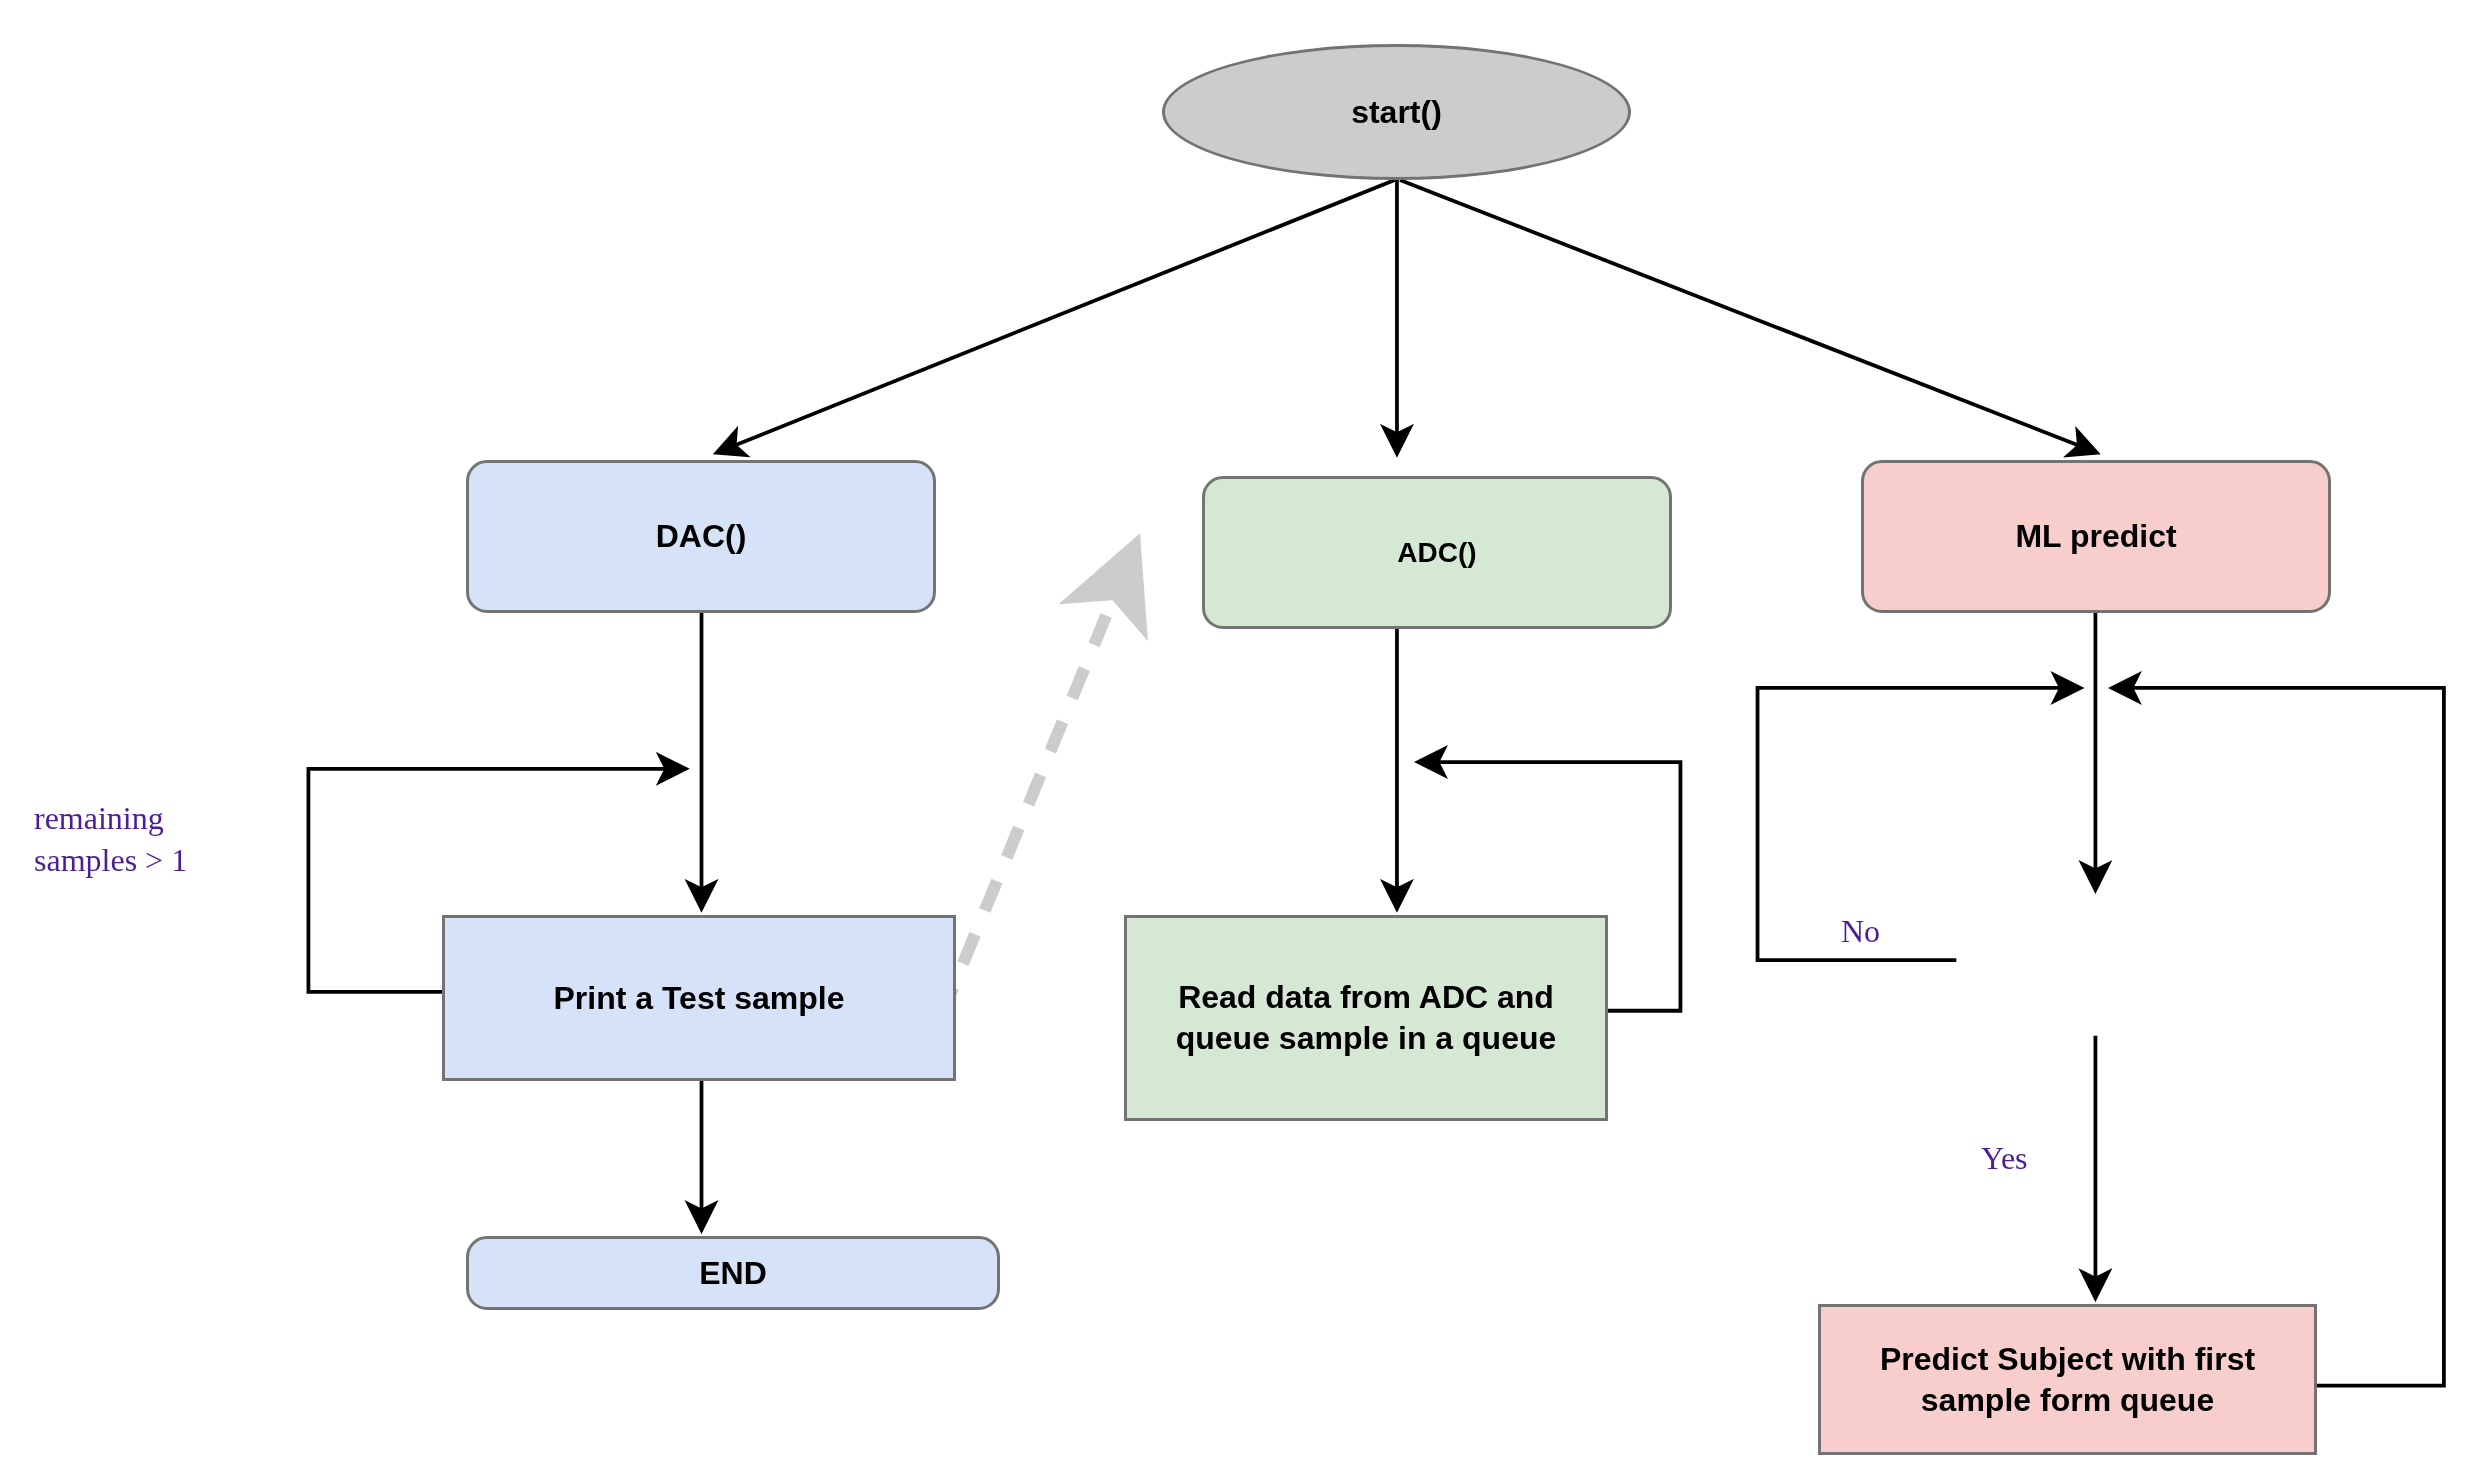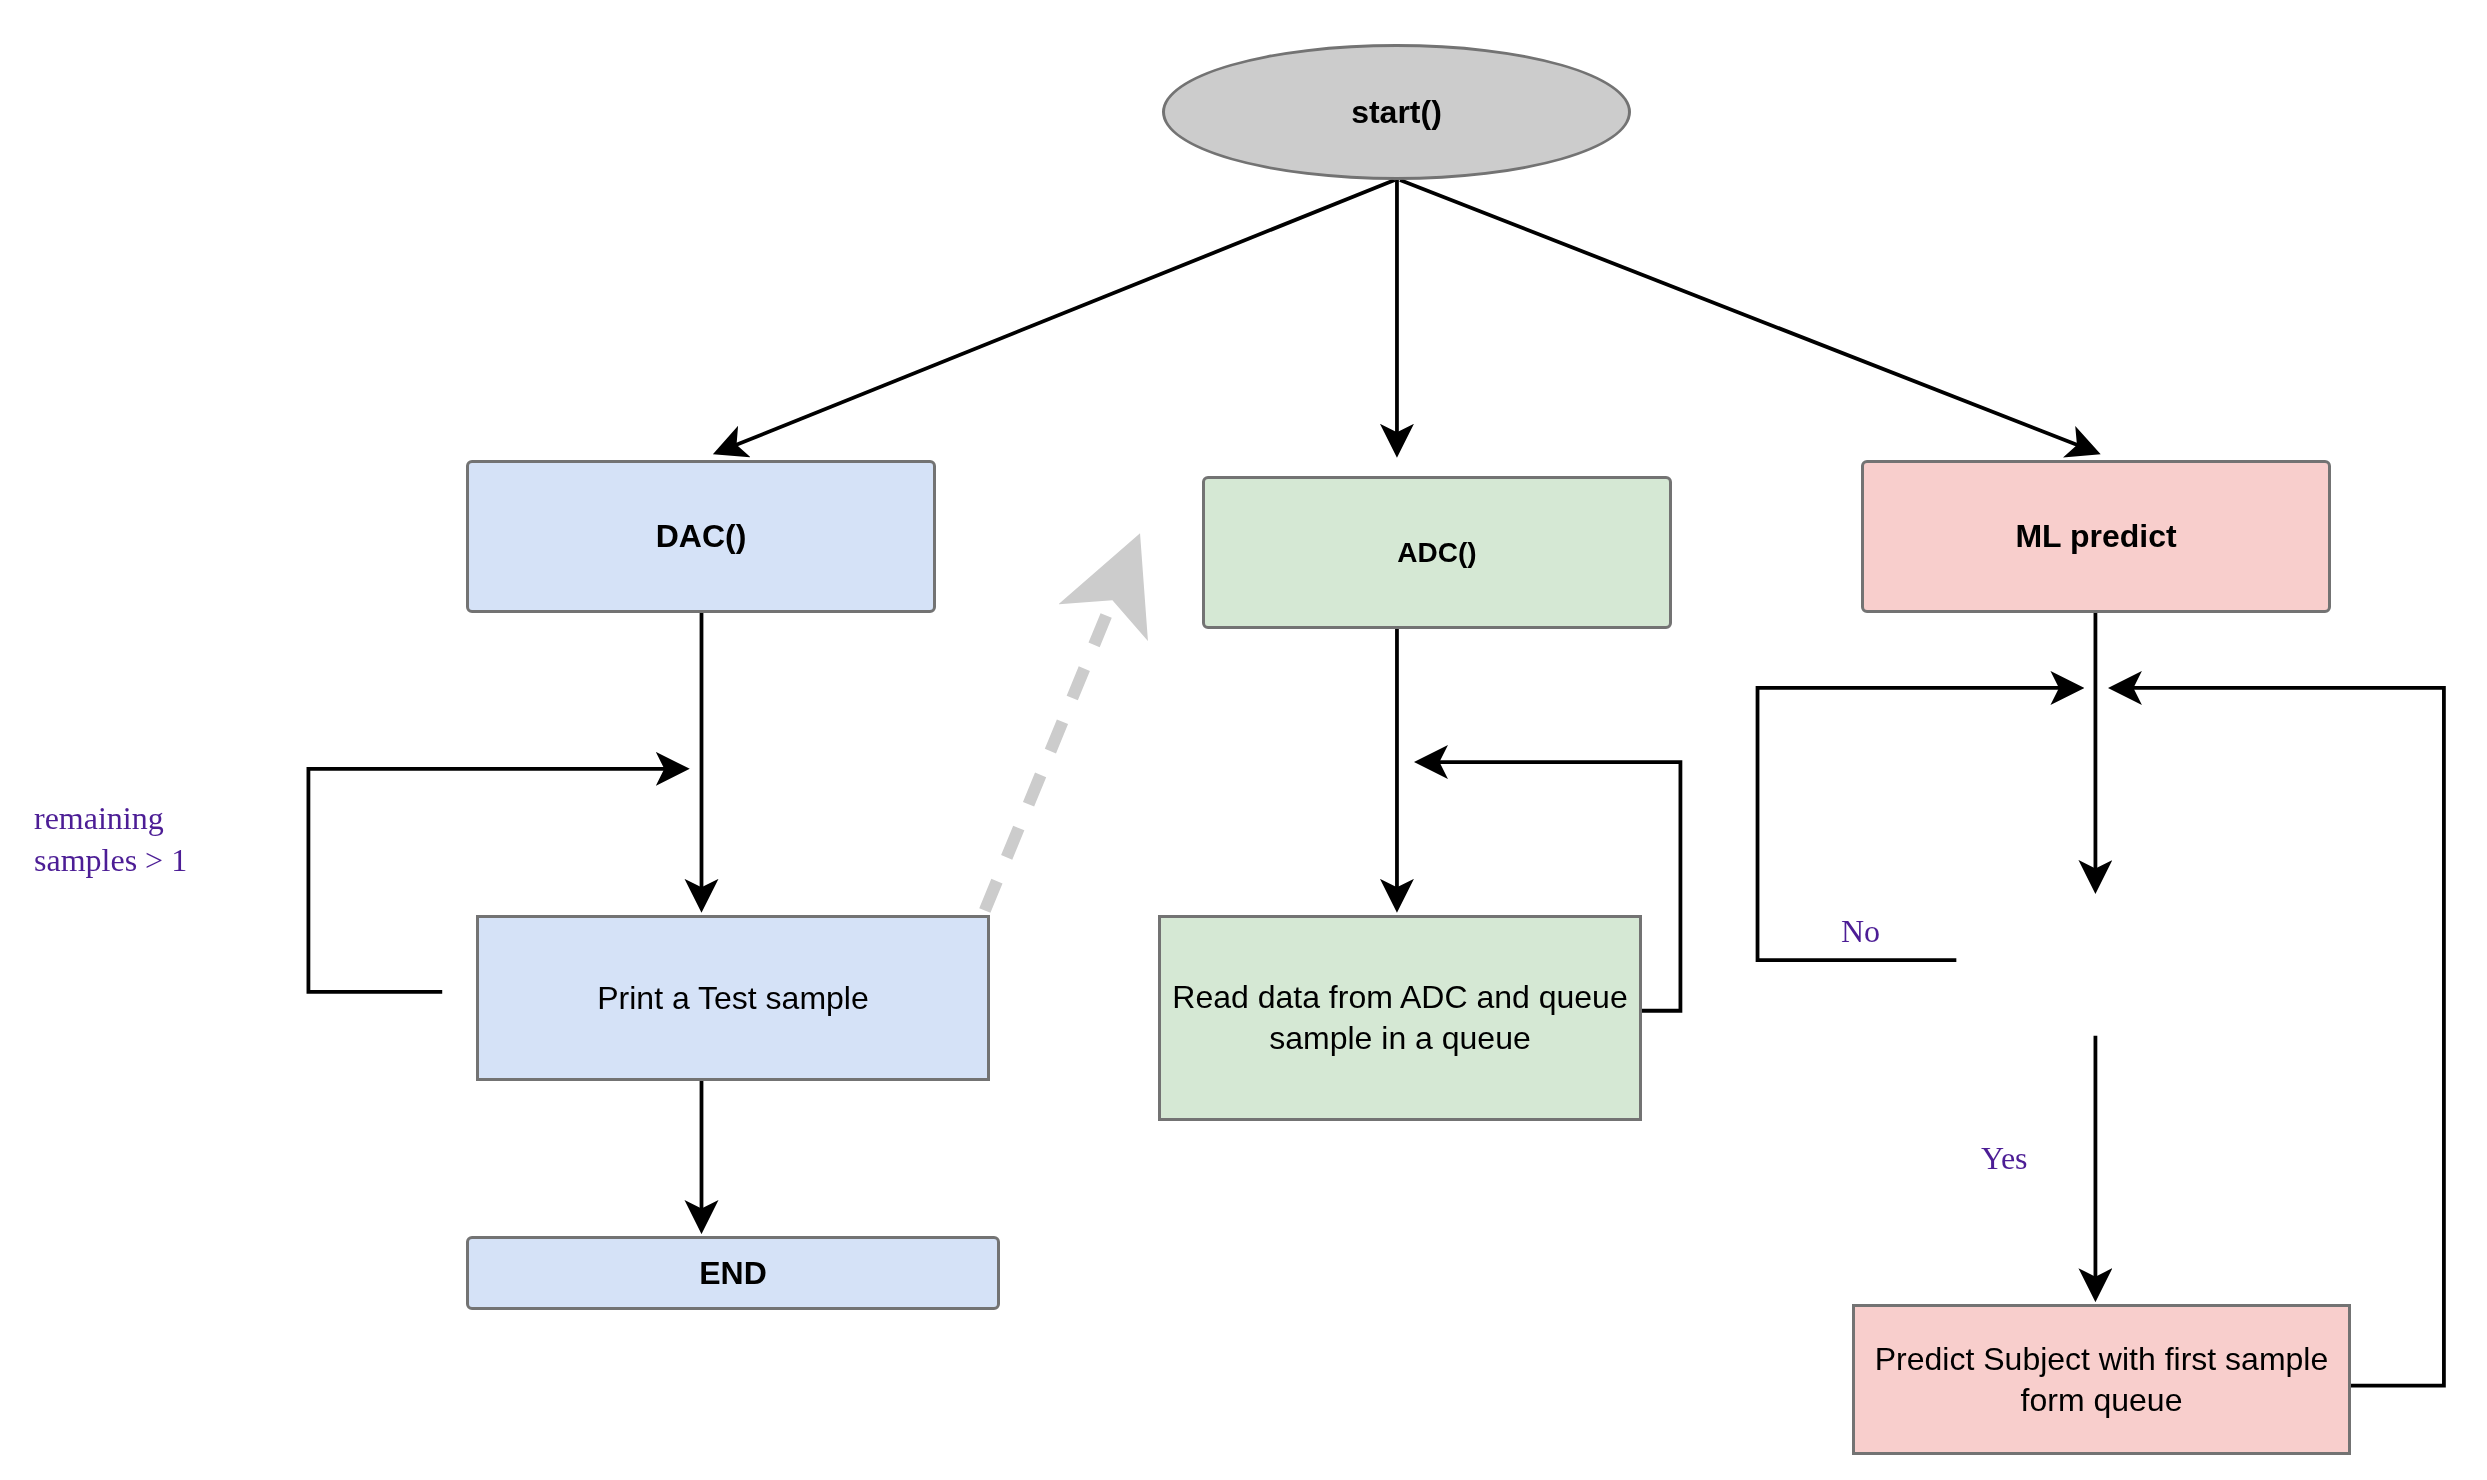--- a/index.html
+++ b/index.html
@@ -35,27 +35,26 @@
     border: 3px solid #737373;
   }
   .node .lbl {
     display: block;
     width: 100%;
     line-height: 1.28;
     padding: 0 7.6px;
     box-sizing: border-box;
   }
   .terminal {
-    border-radius: 6px;
+    border-radius: 21px;
     font-weight: bold;
   }
   .process {
     border-radius: 0;
-    font-weight: normal;
-    margin-left: 34px;
+    font-weight: bold;
   }
   .ellipse {
     border-radius: 50%;
     font-weight: bold;
   }
   .edge-label {
     position: absolute;
     color: #4c1d95;
     font-weight: normal;
     white-space: pre;

